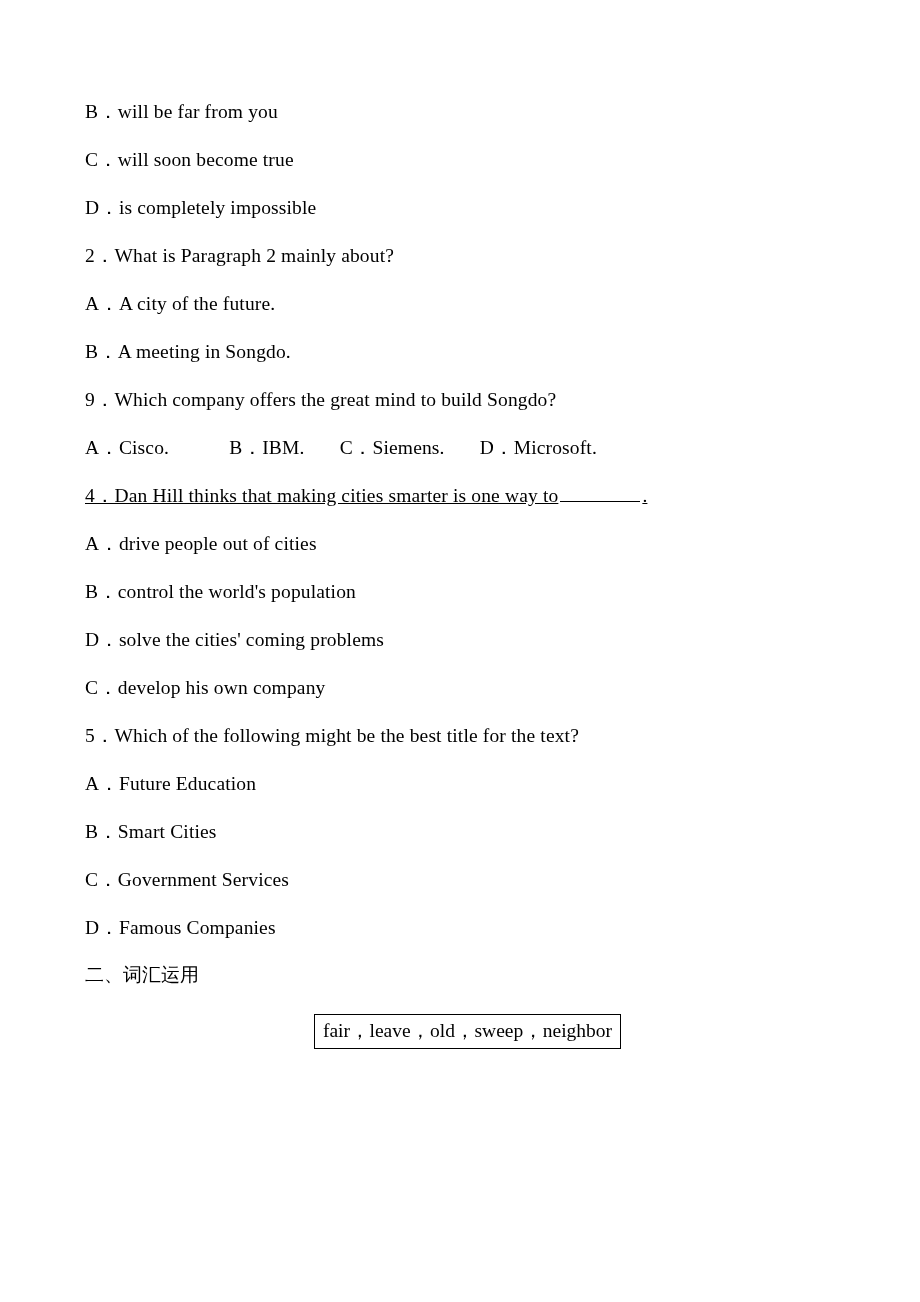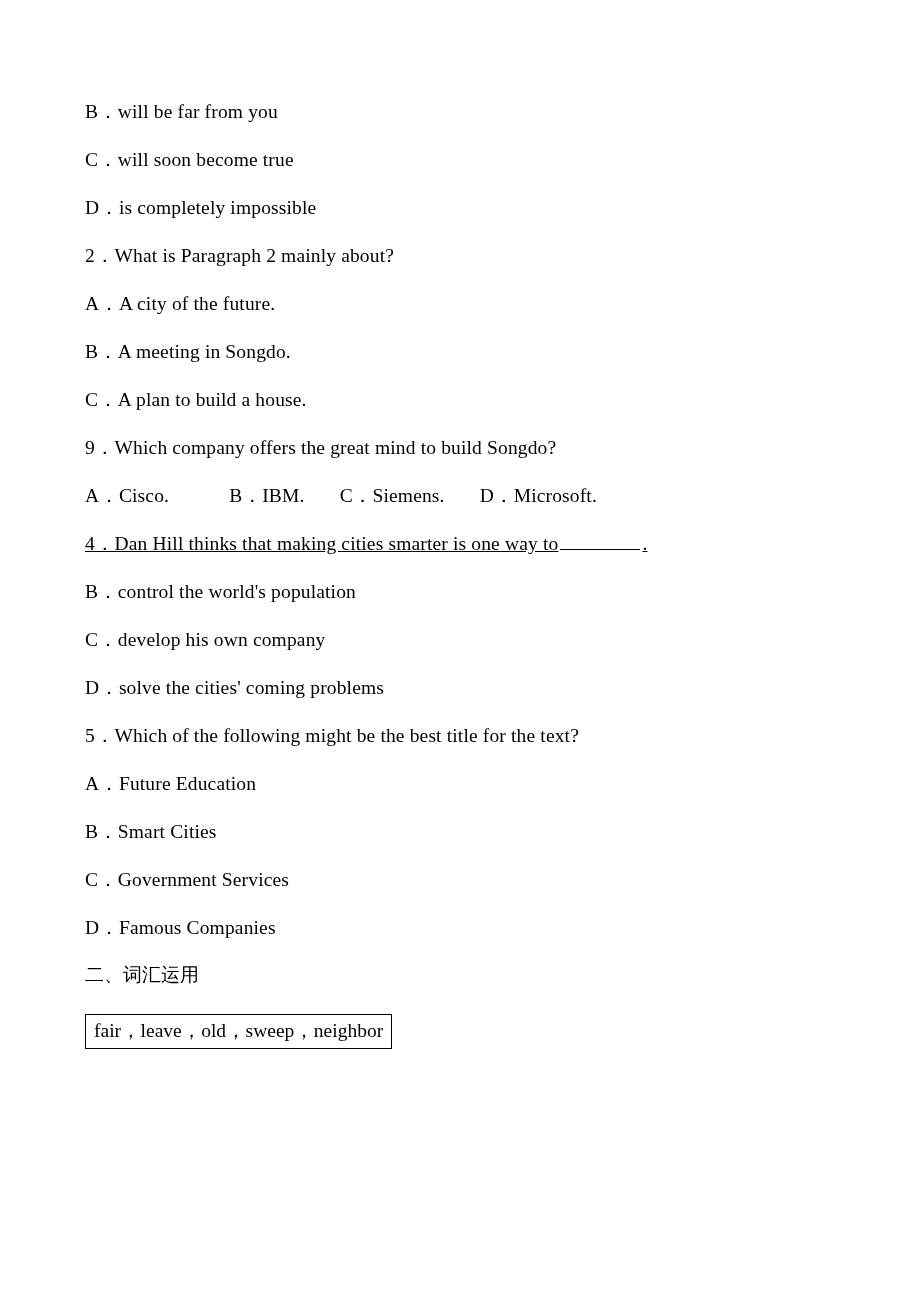--- a/index.html
+++ b/index.html
@@ -41,20 +41,21 @@
     vertical-align: baseline;
     margin: 0 2px;
   }
   .section-title {
     font-size: 19px;
     line-height: 48px;
     font-family: Liberation Mono, monospace;
     white-space: pre;
   }
   .wordbox-wrap {
+    text-align: center;
     margin-top: 14px;
   }
   .wordbox {
     display: inline-block;
     border: 1px solid #000;
     padding: 2px 8px 3px 8px;
     font-size: 19.5px;
     line-height: 28px;
     white-space: pre;
     font-family: "Liberation Serif", "DejaVu Serif", serif;
@@ -69,30 +70,30 @@
 
 <div class="page">
 
   <div class="line opt">B．will be far from you</div>
   <div class="line opt">C．will soon become true</div>
   <div class="line opt">D．is completely impossible</div>
 
   <div class="line q">2．What is Paragraph 2 mainly about?</div>
   <div class="line opt">A．A city of the future.</div>
   <div class="line opt">B．A meeting in Songdo.</div>
-  <div class="line opt">C．A plan to build a house.</div>
 
   <div class="line q">9．Which company offers the great mind to build Songdo?</div>
   <div class="line opt">A．Cisco.            B．IBM.       C．Siemens.       D．Microsoft.</div>
 
   <div class="line q row-inline"><span>4．Dan Hill thinks that making cities smarter is one way to</span><span class="blank-line"></span><span>.</span></div>
 
+  <div class="line opt">A．drive people out of cities</div>
   <div class="line opt">B．control the world's population</div>
+  <div class="line opt">D．solve the cities' coming problems</div>
   <div class="line opt">C．develop his own company</div>
-  <div class="line opt">D．solve the cities' coming problems</div>
 
   <div class="line q">5．Which of the following might be the best title for the text?</div>
   <div class="line opt">A．Future Education</div>
   <div class="line opt">B．Smart Cities</div>
   <div class="line opt">C．Government Services</div>
   <div class="line opt">D．Famous Companies</div>
 
   <div class="section-title">二、词汇运用</div>
 
   <div class="wordbox-wrap">

